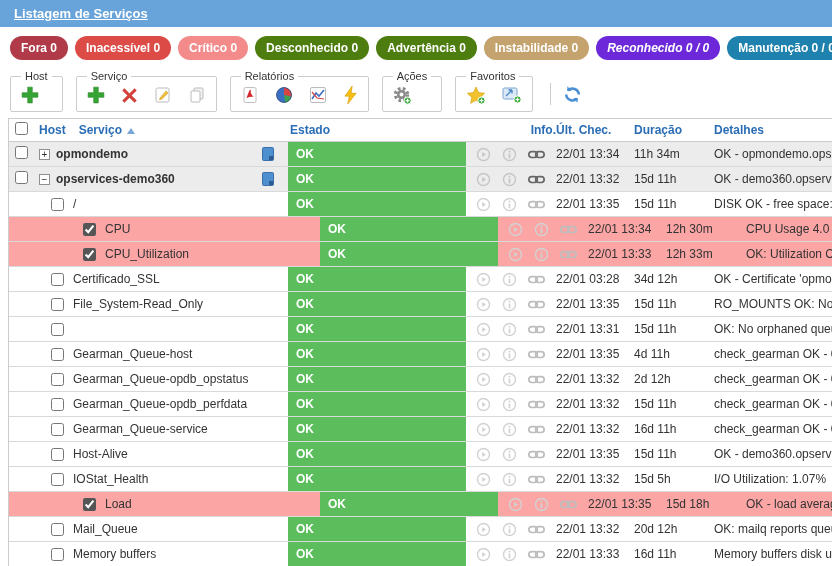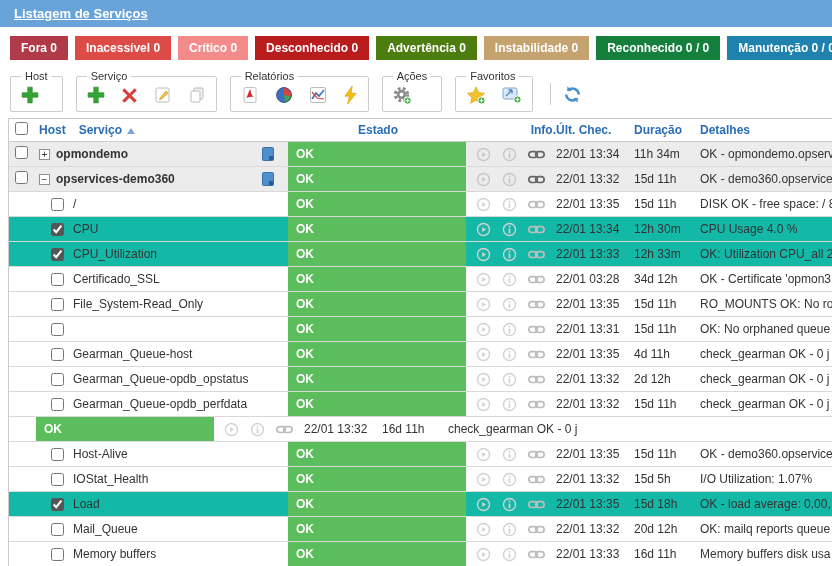--- a/index.html
+++ b/index.html
@@ -5,21 +5,21 @@
   * { box-sizing: border-box; margin: 0; padding: 0; }
   html,body { width: 832px; height: 566px; overflow: hidden; background:#fff;
     font-family: "Liberation Sans", "DejaVu Sans", sans-serif; font-size: 12px; color:#333; }
 
   
   .titlebar { height: 27px; line-height: 27px; padding-left: 14px;
     color:#fff; font-weight: bold; font-size: 13px; }
 
   
   .badges { display: flex; gap: 7px; margin: 9px 0 8px 10px; }
-  .badge { display:inline-block; padding: 5px 11px; border-radius: 0;
+  .badge { display:inline-block; padding: 5px 11px; border-radius: 12px;
     color:#fff; font-weight: bold; font-size: 12px; white-space: nowrap; cursor: pointer; }
 
   
   .toolbar { display: flex; align-items: center; margin: 0 0 4px 10px; height: 46px; }
   fieldset { border: 1px solid #ccc; border-radius: 2px; margin-right: 13px;
     padding: 1px 10px 4px 10px; }
   fieldset legend { font-size: 11px; color: #333; padding: 0 4px; }
   .ticons { display: flex; align-items: center; gap: 16px; height: 24px; }
   .ticon { display: inline-flex; align-items: center; cursor: pointer; }
   .tb-divider { width: 1px; height: 22px; background: #ccc; margin: 6px 12px 0 4px; }
@@ -31,29 +31,29 @@
     background: #fff; color: #2a6db5; font-weight: bold; }
   .hlabel { cursor: pointer; }
   .sort-arrow { display: inline-block; width: 0; height: 0; margin-left: 5px;
     border-left: 4px solid transparent; border-right: 4px solid transparent;
     border-bottom: 6px solid #79a6d6; vertical-align: middle; }
 
   .trow { display: flex; align-items: center; height: 25px; border-bottom: 1px solid #d9d9d9;
     background: #fff; }
   .trow.host-row { background: #ececec; }
   .trow.host-row .rname { font-weight: bold; }
-  .trow.hl { background: #14b8a6; }
+  .trow.hl { background: #fca5a5; padding-left: 32px; }
 
   .col { flex: 0 0 auto; }
   .c-check { width: 27px; padding-left: 6px; }
   .c-name  { width: 252px; display: flex; align-items: center; overflow: hidden; }
-  .c-state { width: 178px; align-self: stretch; text-align: center; }
+  .c-state { width: 178px; align-self: stretch; }
   .c-info  { width: 90px; padding-left: 10px; display: flex; align-items: center; gap: 11px; text-align: right; }
   .c-time  { width: 78px; }
-  .c-dur   { width: 66px; }
+  .c-dur   { width: 80px; }
   .c-details { flex: 1 1 auto; overflow: hidden; white-space: nowrap; }
 
   .thead .c-name { gap: 13px; padding-left: 3px; }
   .thead .c-state, .thead .c-info { padding-left: 2px; display:block; align-self:center; }
   .thead .c-info { padding-left: 10px; }
 
   input[type=checkbox] { width: 13px; height: 13px; cursor: pointer; accent-color:#555; }
   .expander { display:inline-block; width: 11px; height: 11px; line-height: 9px; text-align: center;
     border: 1px solid #909090; background: #fff; font-size: 10px; color:#333;
     margin: 0 6px 0 3px; cursor: pointer; }
@@ -78,27 +78,27 @@
   <span>Listagem de Serviços</span>
 </div>
 
 <div class="badges" id="badges">
   <span class="badge" style="background: rgb(177, 58, 72);">Fora 0</span>
 
   <span class="badge" style="background: rgb(221, 75, 71);">Inacessível 0</span>
 
   <span class="badge" style="background: rgb(244, 139, 139);">Crítico 0</span>
 
-  <span class="badge" style="background: #b91c1c;">Desconhecido 0</span>
+  <span class="badge" style="background: #4d7c0f;">Desconhecido 0</span>
 
   <span class="badge" style="background: #4d7c0f;">Advertência 0</span>
 
   <span class="badge" style="background: rgb(197, 163, 111);">Instabilidade 0</span>
 
-  <span class="badge" style="background: #15803d;">Reconhecido 0 / 0</span>
+  <span class="badge" style="background: #6d28d9; font-style: italic;">Reconhecido 0 / 0</span>
 
   <span class="badge" style="background: rgb(31, 129, 173);">Manutenção 0 / 0</span>
 
 </div>
 
 <div class="toolbar">
   <fieldset>
     <legend>Host</legend>
     <div class="ticons">
       <span class="ticon">
@@ -678,20 +678,27 @@
     </div>
     <div class="col c-time">22/01 13:32</div>
     <div class="col c-dur">15d 11h</div>
     <div class="col c-details">check_gearman OK - 0 j</div>
   </div>
 
   <div class="trow svc-row">
     <div class="col c-check">
       
     </div>
+    <div class="col c-name">
+
+      <input type="checkbox" class="svc-cb" style="">
+      <span class="rname">Gearman_Queue-service</span>
+      <span class="name-spacer"></span>
+
+    </div>
     <div class="col c-state">
       <div class="state-ok" style="background: rgb(91, 189, 91);">OK</div>
     </div>
     <div class="col c-info">
       <span class="ico play">
         <svg width="15" height="15" viewBox="0 0 16 16">
               <circle cx="8" cy="8" r="6.4" fill="none" stroke="currentColor" stroke-width="1.5"></circle>
               <path d="M6.6 5.4 L10.6 8 L6.6 10.6 Z" fill="currentColor"></path>
             </svg>
       </span>

